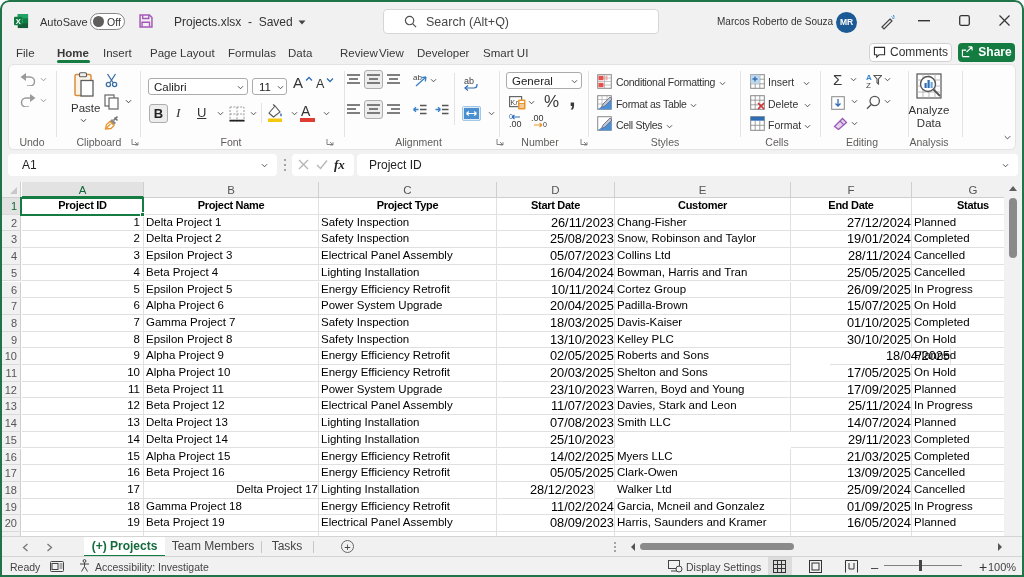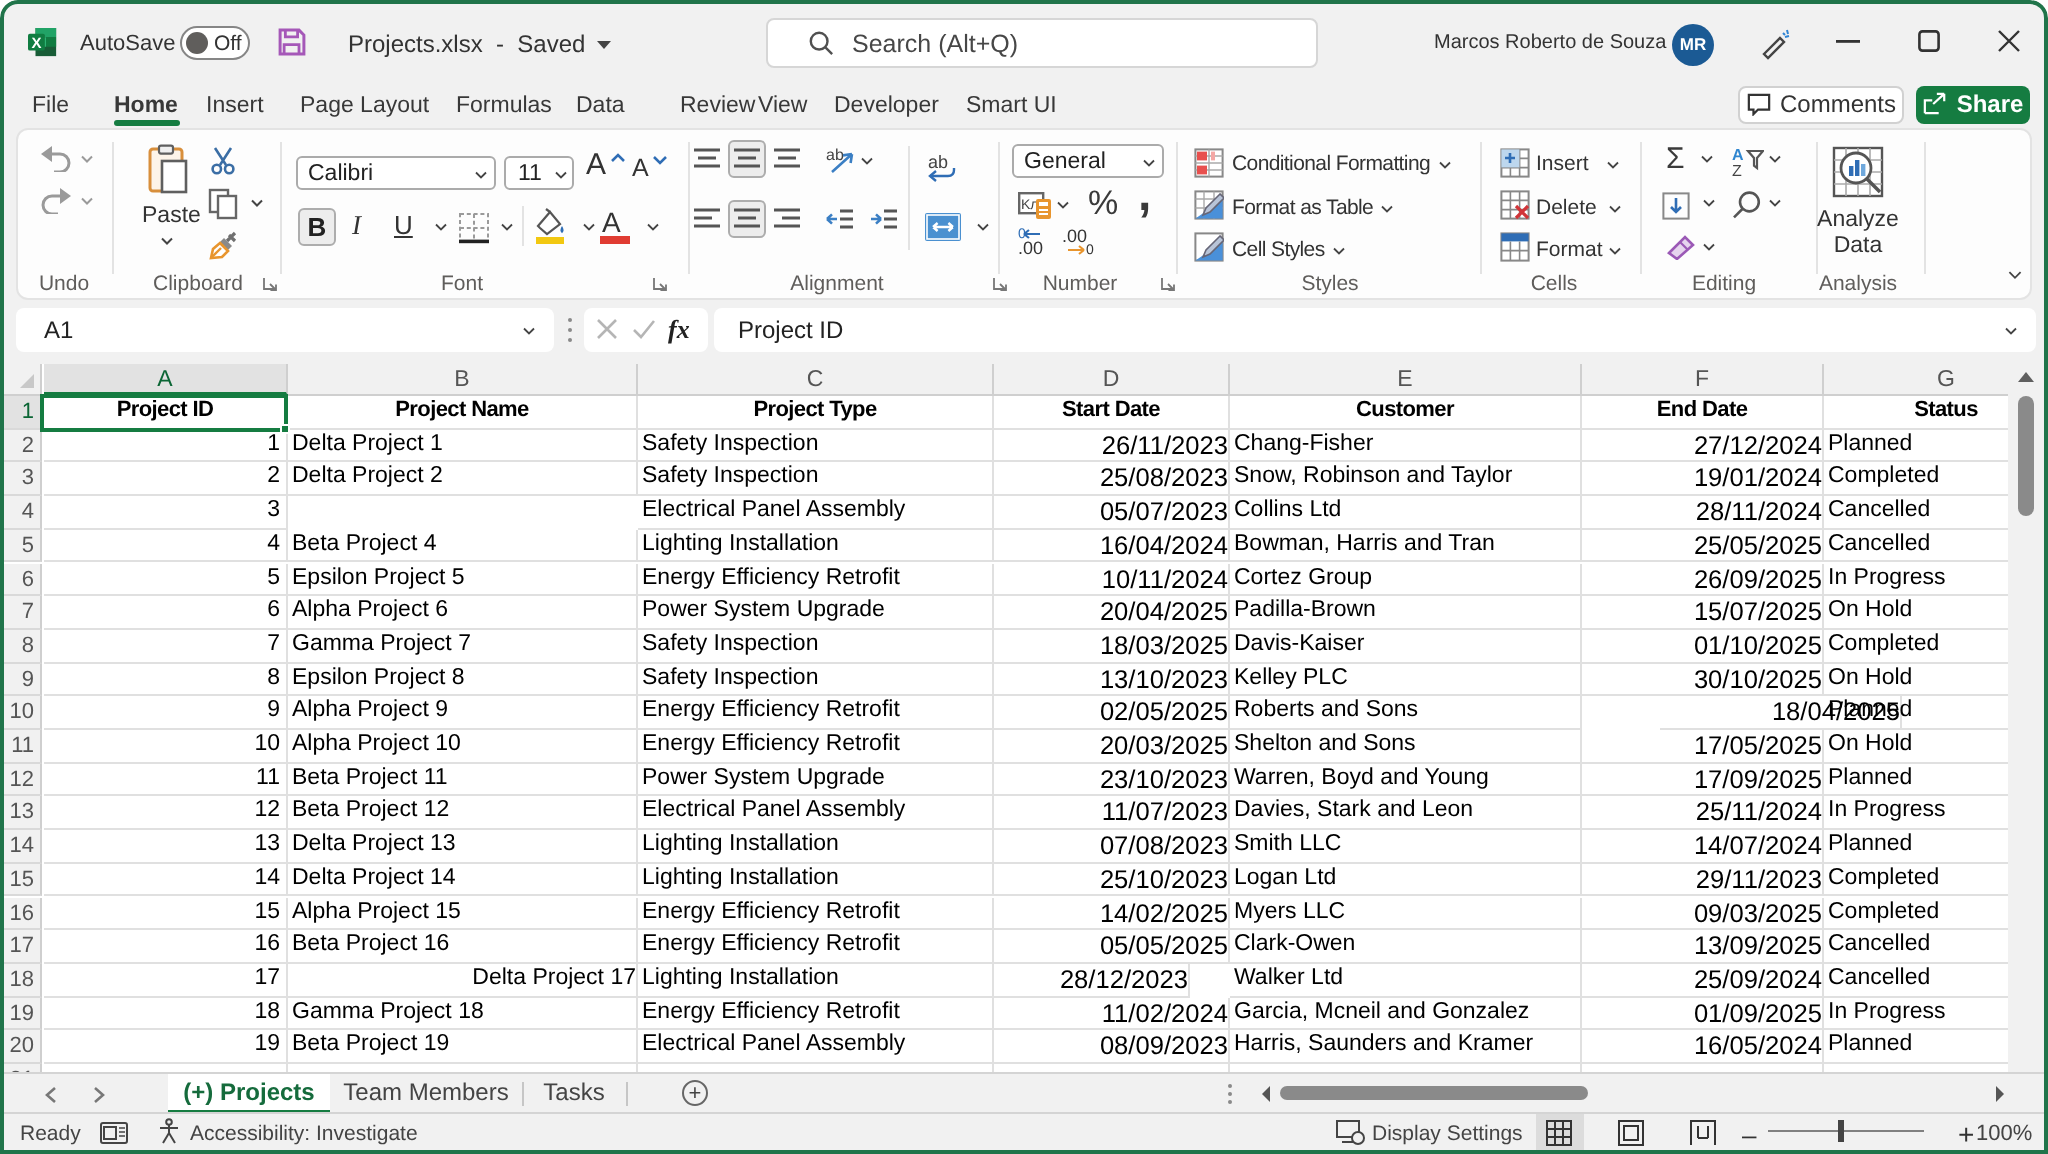--- a/index.html
+++ b/index.html
@@ -503,20 +503,21 @@
       <div class="rowhdr" style="top:49.4px;height:16.7px;line-height:16.7px;">3</div>
       <div class="cell num" style="left:20px;top:49.4px;width:122px;height:16.7px;line-height:15.399999999999999px;">2</div>
       <div class="cell txt" style="left:142px;top:49.4px;width:175px;height:16.7px;line-height:15.399999999999999px;">Delta Project 2</div>
       <div class="cell txt" style="left:317px;top:49.4px;width:178px;height:16.7px;line-height:15.399999999999999px;">Safety Inspection</div>
       <div class="cell date" style="left:495px;top:49.4px;width:118px;height:16.7px;line-height:15.399999999999999px;">25/08/2023</div>
       <div class="cell txt" style="left:613px;top:49.4px;width:176px;height:16.7px;line-height:15.399999999999999px;">Snow, Robinson and Taylor</div>
       <div class="cell date" style="left:789px;top:49.4px;width:121px;height:16.7px;line-height:15.399999999999999px;">19/01/2024</div>
       <div class="cell txt" style="left:910px;top:49.4px;width:123px;height:16.7px;line-height:15.399999999999999px;">Completed</div>
       <div class="rowhdr" style="top:66.1px;height:16.7px;line-height:16.7px;">4</div>
       <div class="cell num" style="left:20px;top:66.1px;width:122px;height:16.7px;line-height:15.399999999999999px;">3</div>
+      <div class="cell txt" style="left:142px;top:66.1px;width:175px;height:16.7px;line-height:15.399999999999999px;">Epsilon Project 3</div>
       <div class="cell txt" style="left:317px;top:66.1px;width:178px;height:16.7px;line-height:15.399999999999999px;">Electrical Panel Assembly</div>
       <div class="cell date" style="left:495px;top:66.1px;width:118px;height:16.7px;line-height:15.399999999999999px;">05/07/2023</div>
       <div class="cell txt" style="left:613px;top:66.1px;width:176px;height:16.7px;line-height:15.399999999999999px;">Collins Ltd</div>
       <div class="cell date" style="left:789px;top:66.1px;width:121px;height:16.7px;line-height:15.399999999999999px;">28/11/2024</div>
       <div class="cell txt" style="left:910px;top:66.1px;width:123px;height:16.7px;line-height:15.399999999999999px;">Cancelled</div>
       <div class="rowhdr" style="top:82.8px;height:16.7px;line-height:16.7px;">5</div>
       <div class="cell num" style="left:20px;top:82.8px;width:122px;height:16.7px;line-height:15.399999999999999px;">4</div>
       <div class="cell txt" style="left:142px;top:82.8px;width:175px;height:16.7px;line-height:15.399999999999999px;">Beta Project 4</div>
       <div class="cell txt" style="left:317px;top:82.8px;width:178px;height:16.7px;line-height:15.399999999999999px;">Lighting Installation</div>
       <div class="cell date" style="left:495px;top:82.8px;width:118px;height:16.7px;line-height:15.399999999999999px;">16/04/2024</div>
@@ -593,30 +594,29 @@
       <div class="cell txt" style="left:317px;top:233.1px;width:178px;height:16.7px;line-height:15.399999999999999px;">Lighting Installation</div>
       <div class="cell date" style="left:495px;top:233.1px;width:118px;height:16.7px;line-height:15.399999999999999px;">07/08/2023</div>
       <div class="cell txt" style="left:613px;top:233.1px;width:176px;height:16.7px;line-height:15.399999999999999px;">Smith LLC</div>
       <div class="cell date" style="left:789px;top:233.1px;width:121px;height:16.7px;line-height:15.399999999999999px;">14/07/2024</div>
       <div class="cell txt" style="left:910px;top:233.1px;width:123px;height:16.7px;line-height:15.399999999999999px;">Planned</div>
       <div class="rowhdr" style="top:249.79999999999998px;height:16.7px;line-height:16.7px;">15</div>
       <div class="cell num" style="left:20px;top:249.79999999999998px;width:122px;height:16.7px;line-height:15.399999999999999px;">14</div>
       <div class="cell txt" style="left:142px;top:249.79999999999998px;width:175px;height:16.7px;line-height:15.399999999999999px;">Delta Project 14</div>
       <div class="cell txt" style="left:317px;top:249.79999999999998px;width:178px;height:16.7px;line-height:15.399999999999999px;">Lighting Installation</div>
       <div class="cell date" style="left:495px;top:249.79999999999998px;width:118px;height:16.7px;line-height:15.399999999999999px;">25/10/2023</div>
-      <div class="cell txt" style="left:613px;top:249.79999999999998px;width:176px;height:16.7px;line-height:15.399999999999999px;">Logan Ltd</div>
       <div class="cell date" style="left:789px;top:249.79999999999998px;width:121px;height:16.7px;line-height:15.399999999999999px;">29/11/2023</div>
       <div class="cell txt" style="left:910px;top:249.79999999999998px;width:123px;height:16.7px;line-height:15.399999999999999px;">Completed</div>
       <div class="rowhdr" style="top:266.5px;height:16.7px;line-height:16.7px;">16</div>
       <div class="cell num" style="left:20px;top:266.5px;width:122px;height:16.7px;line-height:15.399999999999999px;">15</div>
       <div class="cell txt" style="left:142px;top:266.5px;width:175px;height:16.7px;line-height:15.399999999999999px;">Alpha Project 15</div>
       <div class="cell txt" style="left:317px;top:266.5px;width:178px;height:16.7px;line-height:15.399999999999999px;">Energy Efficiency Retrofit</div>
       <div class="cell date" style="left:495px;top:266.5px;width:118px;height:16.7px;line-height:15.399999999999999px;">14/02/2025</div>
       <div class="cell txt" style="left:613px;top:266.5px;width:176px;height:16.7px;line-height:15.399999999999999px;">Myers LLC</div>
-      <div class="cell date" style="left:789px;top:266.5px;width:121px;height:16.7px;line-height:15.399999999999999px;">09/03/2025</div>
+      <div class="cell date" style="left:789px;top:266.5px;width:121px;height:16.7px;line-height:15.399999999999999px;">21/03/2025</div>
       <div class="cell txt" style="left:910px;top:266.5px;width:123px;height:16.7px;line-height:15.399999999999999px;">Completed</div>
       <div class="rowhdr" style="top:283.2px;height:16.7px;line-height:16.7px;">17</div>
       <div class="cell num" style="left:20px;top:283.2px;width:122px;height:16.7px;line-height:15.399999999999999px;">16</div>
       <div class="cell txt" style="left:142px;top:283.2px;width:175px;height:16.7px;line-height:15.399999999999999px;">Beta Project 16</div>
       <div class="cell txt" style="left:317px;top:283.2px;width:178px;height:16.7px;line-height:15.399999999999999px;">Energy Efficiency Retrofit</div>
       <div class="cell date" style="left:495px;top:283.2px;width:118px;height:16.7px;line-height:15.399999999999999px;">05/05/2025</div>
       <div class="cell txt" style="left:613px;top:283.2px;width:176px;height:16.7px;line-height:15.399999999999999px;">Clark-Owen</div>
       <div class="cell date" style="left:789px;top:283.2px;width:121px;height:16.7px;line-height:15.399999999999999px;">13/09/2025</div>
       <div class="cell txt" style="left:910px;top:283.2px;width:123px;height:16.7px;line-height:15.399999999999999px;">Cancelled</div>
       <div class="rowhdr" style="top:299.9px;height:16.7px;line-height:16.7px;">18</div>

